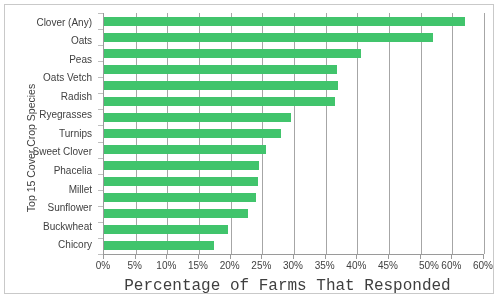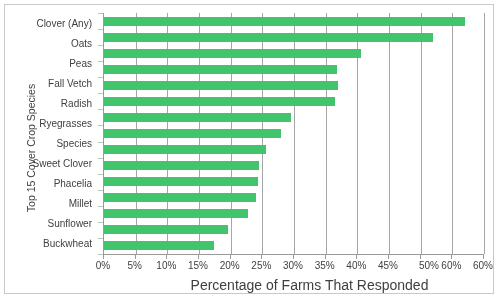--- a/index.html
+++ b/index.html
@@ -141,49 +141,51 @@
   .x-tick-label{
     position:absolute;
     top:0;
     transform:translateX(-50%);
     font-size:10px;
     color:#3f3f3f;
     white-space:nowrap;
   }
   #x-axis-title{
     position:absolute;
-    left:114px;
+    left:92px;
     top:272px;
     width:381px;
     text-align:center;
-    font-size:14px;
+    font-size:16px;
     color:#3f3f3f;
     white-space:nowrap;
+    font-family:Liberation Mono, monospace;
   }
 </style>
 </head>
 <body>
 
 <div id="chart-frame">
 
   <div id="y-axis-title">Top 15 Cover Crop Species</div>
 
   <div id="cat-labels">
       <div class="cat-label">Clover (Any)</div>
       <div class="cat-label">Oats</div>
       <div class="cat-label">Peas</div>
-      <div class="cat-label">Fall Vetch</div>
+      <div class="cat-label">Oats Vetch</div>
       <div class="cat-label">Radish</div>
       <div class="cat-label">Ryegrasses</div>
-      <div class="cat-label">Species</div>
+      <div class="cat-label">Turnips</div>
       <div class="cat-label">Sweet Clover</div>
       <div class="cat-label">Phacelia</div>
       <div class="cat-label">Millet</div>
       <div class="cat-label">Sunflower</div>
       <div class="cat-label">Buckwheat</div>
+      <div class="cat-label">Chicory</div>
     </div>
 
   <div id="cat-ticks">
       <div class="cat-tick" style="top: 0px;"></div>
       <div class="cat-tick" style="top: 16.0667px;"></div>
       <div class="cat-tick" style="top: 32.1333px;"></div>
       <div class="cat-tick" style="top: 48.2px;"></div>
       <div class="cat-tick" style="top: 64.2667px;"></div>
       <div class="cat-tick" style="top: 80.3333px;"></div>
       <div class="cat-tick" style="top: 96.4px;"></div>

